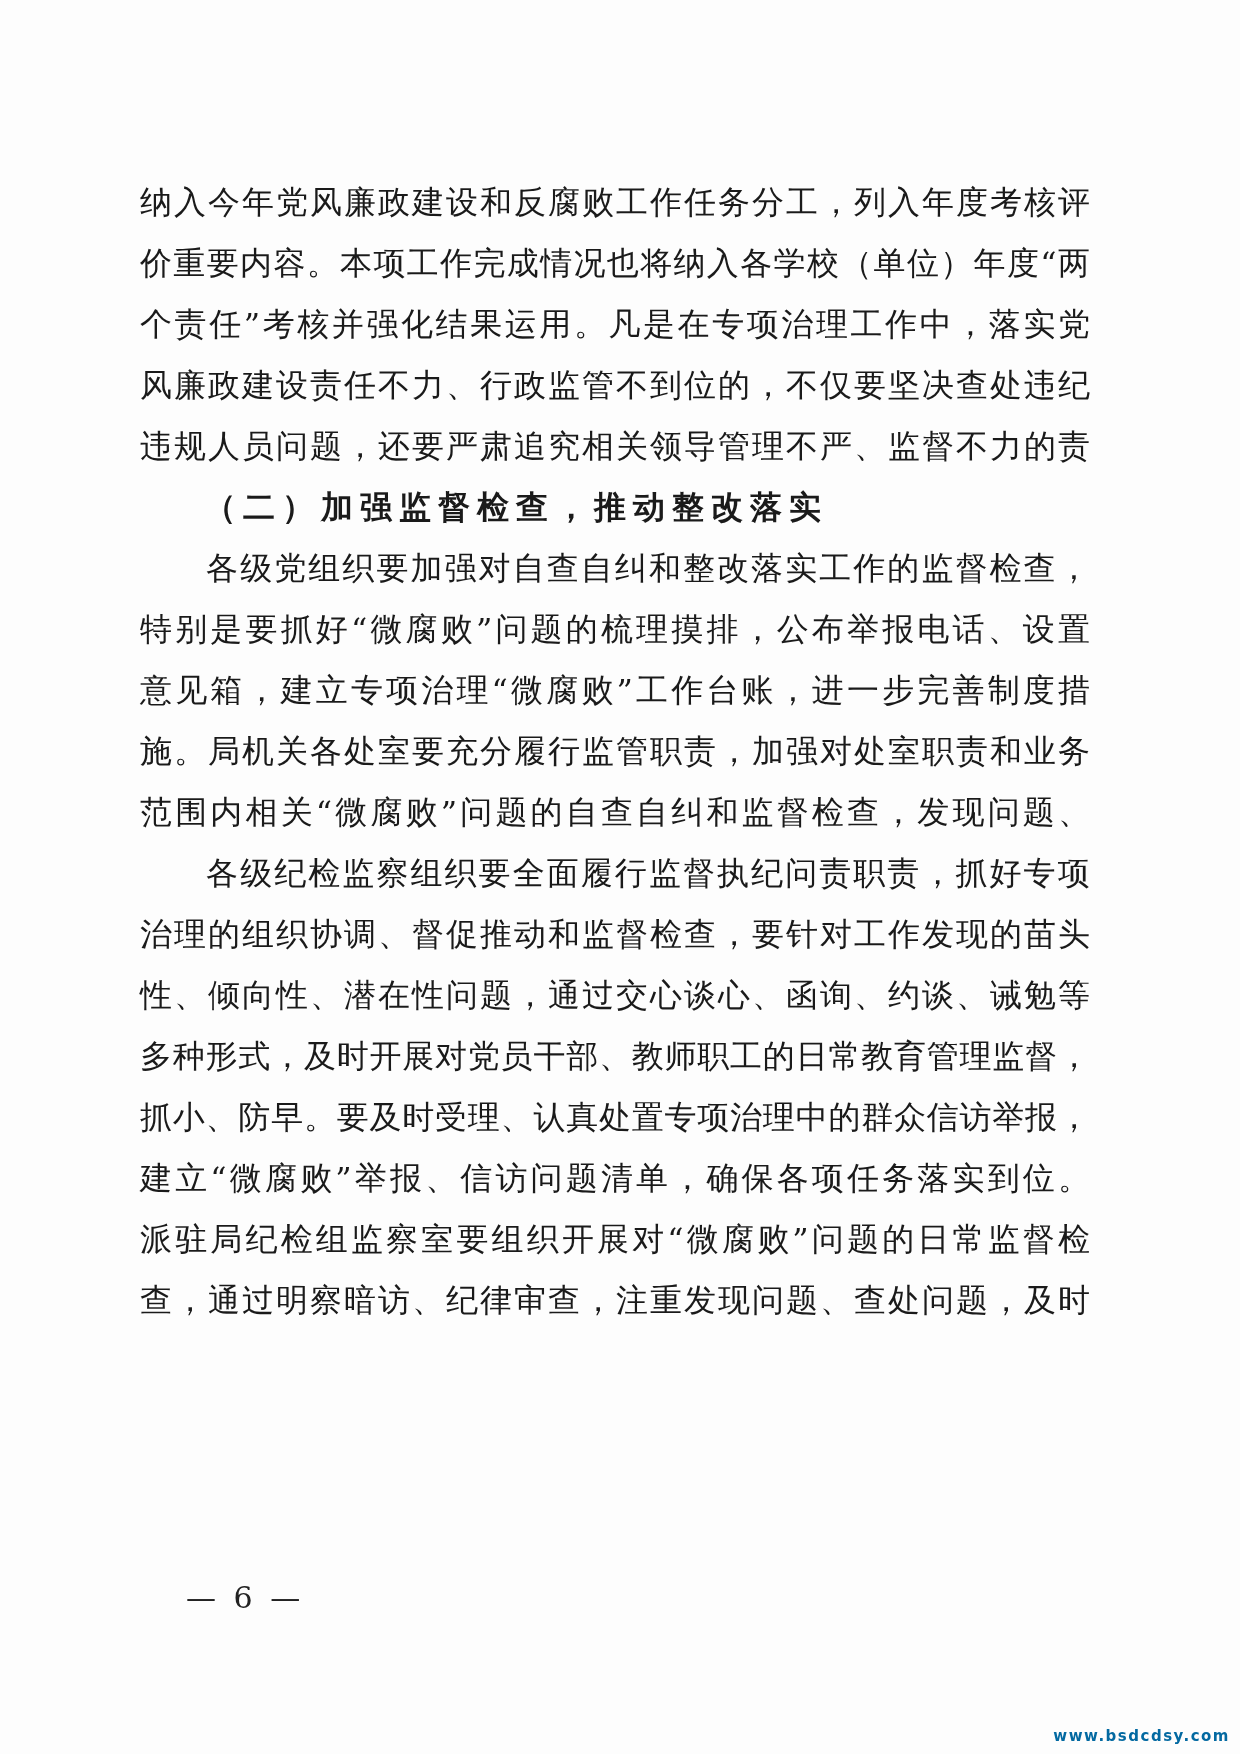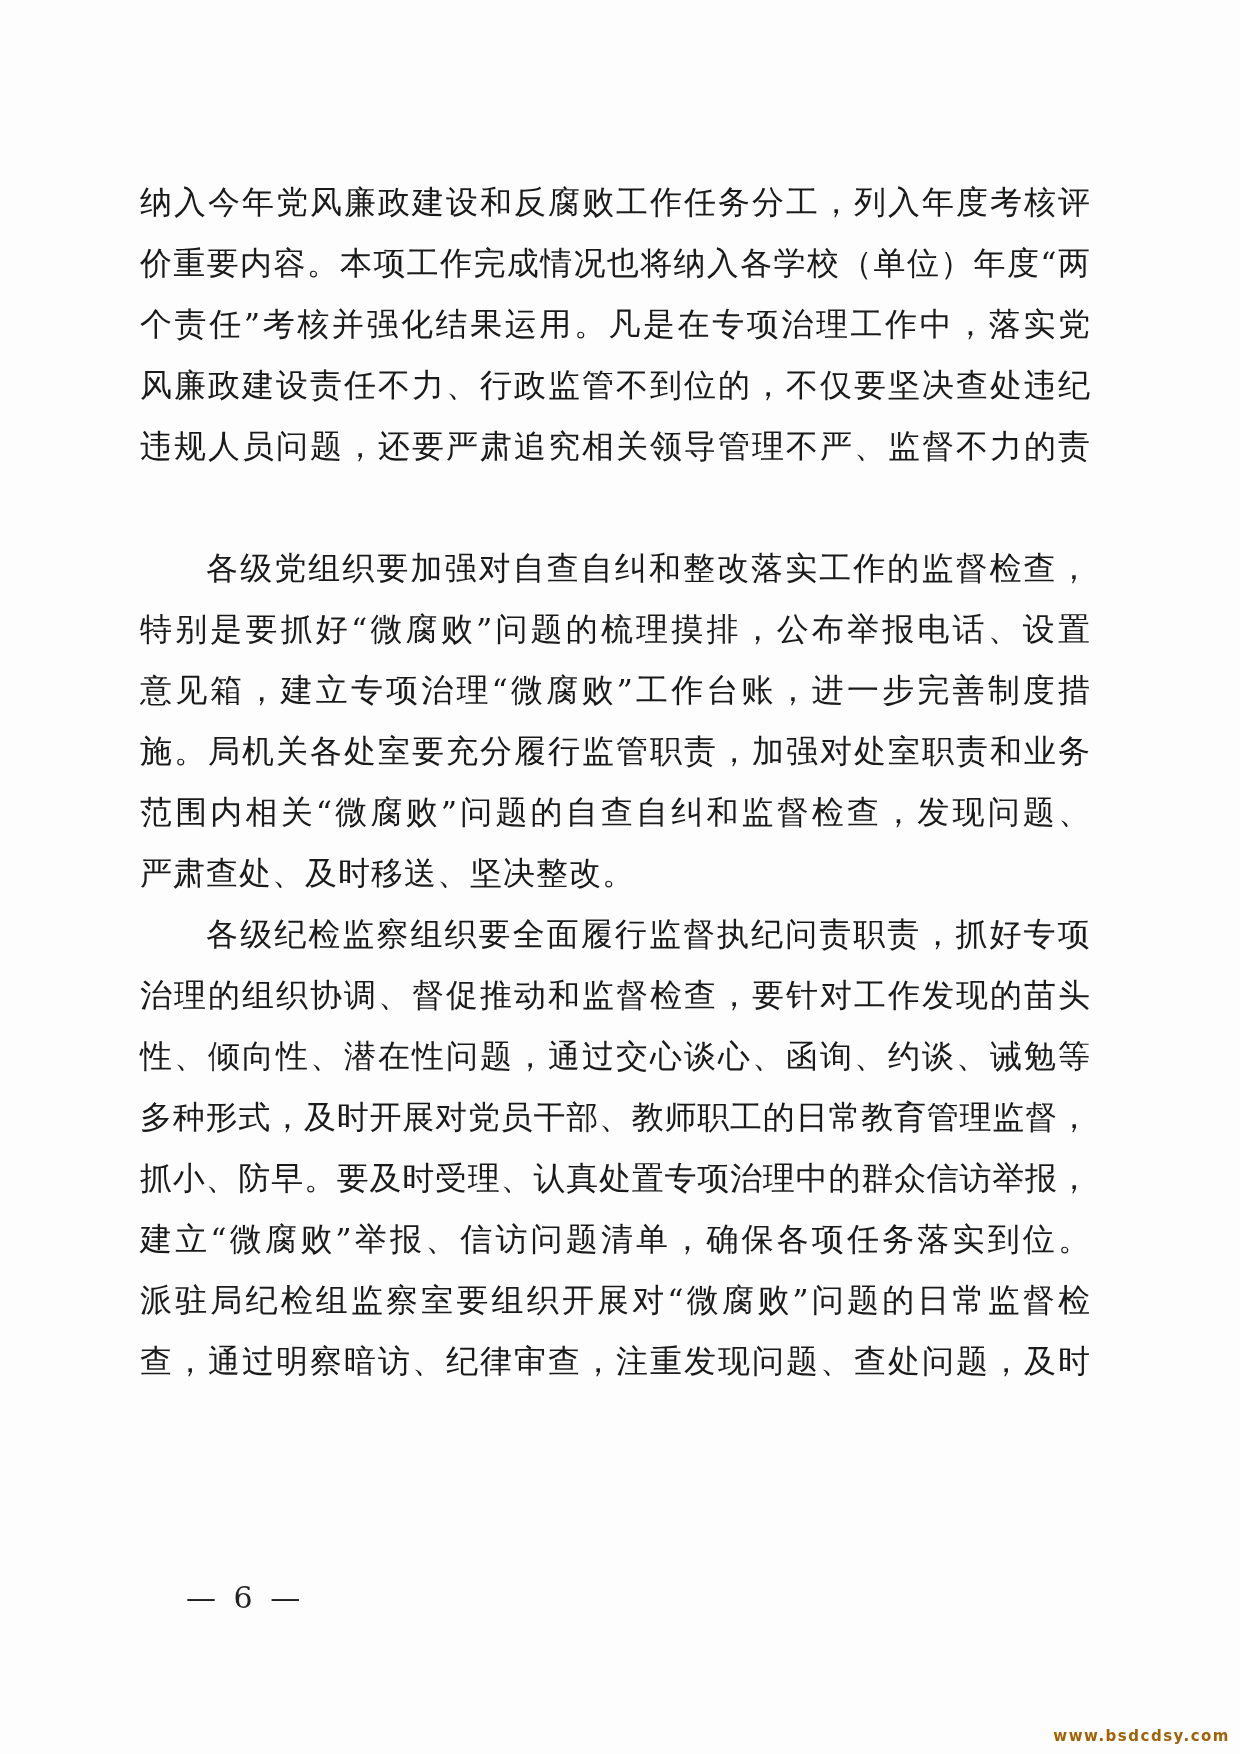--- a/index.html
+++ b/index.html
@@ -38,42 +38,41 @@
     font-size: 30px;
     letter-spacing: 4px;
     color: #222;
   }
   .watermark {
     position: absolute;
     right: 10px;
     top: 1727px;
     font-size: 15px;
     letter-spacing: 1.5px;
-    color: #a16207;
+    color: #0369a1;
     font-family: "DejaVu Sans", "Liberation Sans", sans-serif;
     font-weight: bold;
   }
 </style>
 </head>
 <body>
 
 <div class="page">
   <div class="text-block" id="text-block">
       <div class="line justify"><span>纳</span><span>入</span><span>今</span><span>年</span><span>党</span><span>风</span><span>廉</span><span>政</span><span>建</span><span>设</span><span>和</span><span>反</span><span>腐</span><span>败</span><span>工</span><span>作</span><span>任</span><span>务</span><span>分</span><span>工</span><span>，</span><span>列</span><span>入</span><span>年</span><span>度</span><span>考</span><span>核</span><span>评</span></div>
       <div class="line justify"><span>价</span><span>重</span><span>要</span><span>内</span><span>容</span><span>。</span><span>本</span><span>项</span><span>工</span><span>作</span><span>完</span><span>成</span><span>情</span><span>况</span><span>也</span><span>将</span><span>纳</span><span>入</span><span>各</span><span>学</span><span>校</span><span>（</span><span>单</span><span>位</span><span>）</span><span>年</span><span>度</span><span>“</span><span>两</span></div>
       <div class="line justify"><span>个</span><span>责</span><span>任</span><span>”</span><span>考</span><span>核</span><span>并</span><span>强</span><span>化</span><span>结</span><span>果</span><span>运</span><span>用</span><span>。</span><span>凡</span><span>是</span><span>在</span><span>专</span><span>项</span><span>治</span><span>理</span><span>工</span><span>作</span><span>中</span><span>，</span><span>落</span><span>实</span><span>党</span></div>
       <div class="line justify"><span>风</span><span>廉</span><span>政</span><span>建</span><span>设</span><span>责</span><span>任</span><span>不</span><span>力</span><span>、</span><span>行</span><span>政</span><span>监</span><span>管</span><span>不</span><span>到</span><span>位</span><span>的</span><span>，</span><span>不</span><span>仅</span><span>要</span><span>坚</span><span>决</span><span>查</span><span>处</span><span>违</span><span>纪</span></div>
       <div class="line justify"><span>违</span><span>规</span><span>人</span><span>员</span><span>问</span><span>题</span><span>，</span><span>还</span><span>要</span><span>严</span><span>肃</span><span>追</span><span>究</span><span>相</span><span>关</span><span>领</span><span>导</span><span>管</span><span>理</span><span>不</span><span>严</span><span>、</span><span>监</span><span>督</span><span>不</span><span>力</span><span>的</span><span>责</span></div>
-      <div class="line heading"><span class="indent"></span></div>
+      <div class="line heading"><span class="indent"></span><span class="run">（二）加强监督检查，推动整改落实</span></div>
       <div class="line justify"><span class="indent"></span><span>各</span><span>级</span><span>党</span><span>组</span><span>织</span><span>要</span><span>加</span><span>强</span><span>对</span><span>自</span><span>查</span><span>自</span><span>纠</span><span>和</span><span>整</span><span>改</span><span>落</span><span>实</span><span>工</span><span>作</span><span>的</span><span>监</span><span>督</span><span>检</span><span>查</span><span>，</span></div>
       <div class="line justify"><span>特</span><span>别</span><span>是</span><span>要</span><span>抓</span><span>好</span><span>“</span><span>微</span><span>腐</span><span>败</span><span>”</span><span>问</span><span>题</span><span>的</span><span>梳</span><span>理</span><span>摸</span><span>排</span><span>，</span><span>公</span><span>布</span><span>举</span><span>报</span><span>电</span><span>话</span><span>、</span><span>设</span><span>置</span></div>
       <div class="line justify"><span>意</span><span>见</span><span>箱</span><span>，</span><span>建</span><span>立</span><span>专</span><span>项</span><span>治</span><span>理</span><span>“</span><span>微</span><span>腐</span><span>败</span><span>”</span><span>工</span><span>作</span><span>台</span><span>账</span><span>，</span><span>进</span><span>一</span><span>步</span><span>完</span><span>善</span><span>制</span><span>度</span><span>措</span></div>
       <div class="line justify"><span>施</span><span>。</span><span>局</span><span>机</span><span>关</span><span>各</span><span>处</span><span>室</span><span>要</span><span>充</span><span>分</span><span>履</span><span>行</span><span>监</span><span>管</span><span>职</span><span>责</span><span>，</span><span>加</span><span>强</span><span>对</span><span>处</span><span>室</span><span>职</span><span>责</span><span>和</span><span>业</span><span>务</span></div>
       <div class="line justify"><span>范</span><span>围</span><span>内</span><span>相</span><span>关</span><span>“</span><span>微</span><span>腐</span><span>败</span><span>”</span><span>问</span><span>题</span><span>的</span><span>自</span><span>查</span><span>自</span><span>纠</span><span>和</span><span>监</span><span>督</span><span>检</span><span>查</span><span>，</span><span>发</span><span>现</span><span>问</span><span>题</span><span>、</span></div>
-      <div class="line"><span class="run">严肃查处、及时移送、坚决整改。</span></div>
       <div class="line justify"><span class="indent"></span><span>各</span><span>级</span><span>纪</span><span>检</span><span>监</span><span>察</span><span>组</span><span>织</span><span>要</span><span>全</span><span>面</span><span>履</span><span>行</span><span>监</span><span>督</span><span>执</span><span>纪</span><span>问</span><span>责</span><span>职</span><span>责</span><span>，</span><span>抓</span><span>好</span><span>专</span><span>项</span></div>
       <div class="line justify"><span>治</span><span>理</span><span>的</span><span>组</span><span>织</span><span>协</span><span>调</span><span>、</span><span>督</span><span>促</span><span>推</span><span>动</span><span>和</span><span>监</span><span>督</span><span>检</span><span>查</span><span>，</span><span>要</span><span>针</span><span>对</span><span>工</span><span>作</span><span>发</span><span>现</span><span>的</span><span>苗</span><span>头</span></div>
       <div class="line justify"><span>性</span><span>、</span><span>倾</span><span>向</span><span>性</span><span>、</span><span>潜</span><span>在</span><span>性</span><span>问</span><span>题</span><span>，</span><span>通</span><span>过</span><span>交</span><span>心</span><span>谈</span><span>心</span><span>、</span><span>函</span><span>询</span><span>、</span><span>约</span><span>谈</span><span>、</span><span>诫</span><span>勉</span><span>等</span></div>
       <div class="line justify"><span>多</span><span>种</span><span>形</span><span>式</span><span>，</span><span>及</span><span>时</span><span>开</span><span>展</span><span>对</span><span>党</span><span>员</span><span>干</span><span>部</span><span>、</span><span>教</span><span>师</span><span>职</span><span>工</span><span>的</span><span>日</span><span>常</span><span>教</span><span>育</span><span>管</span><span>理</span><span>监</span><span>督</span><span>，</span></div>
       <div class="line justify"><span>抓</span><span>小</span><span>、</span><span>防</span><span>早</span><span>。</span><span>要</span><span>及</span><span>时</span><span>受</span><span>理</span><span>、</span><span>认</span><span>真</span><span>处</span><span>置</span><span>专</span><span>项</span><span>治</span><span>理</span><span>中</span><span>的</span><span>群</span><span>众</span><span>信</span><span>访</span><span>举</span><span>报</span><span>，</span></div>
       <div class="line justify"><span>建</span><span>立</span><span>“</span><span>微</span><span>腐</span><span>败</span><span>”</span><span>举</span><span>报</span><span>、</span><span>信</span><span>访</span><span>问</span><span>题</span><span>清</span><span>单</span><span>，</span><span>确</span><span>保</span><span>各</span><span>项</span><span>任</span><span>务</span><span>落</span><span>实</span><span>到</span><span>位</span><span>。</span></div>
       <div class="line justify"><span>派</span><span>驻</span><span>局</span><span>纪</span><span>检</span><span>组</span><span>监</span><span>察</span><span>室</span><span>要</span><span>组</span><span>织</span><span>开</span><span>展</span><span>对</span><span>“</span><span>微</span><span>腐</span><span>败</span><span>”</span><span>问</span><span>题</span><span>的</span><span>日</span><span>常</span><span>监</span><span>督</span><span>检</span></div>
       <div class="line justify"><span>查</span><span>，</span><span>通</span><span>过</span><span>明</span><span>察</span><span>暗</span><span>访</span><span>、</span><span>纪</span><span>律</span><span>审</span><span>查</span><span>，</span><span>注</span><span>重</span><span>发</span><span>现</span><span>问</span><span>题</span><span>、</span><span>查</span><span>处</span><span>问</span><span>题</span><span>，</span><span>及</span><span>时</span></div>
     </div>
   <div class="page-number">— 6 —</div>

